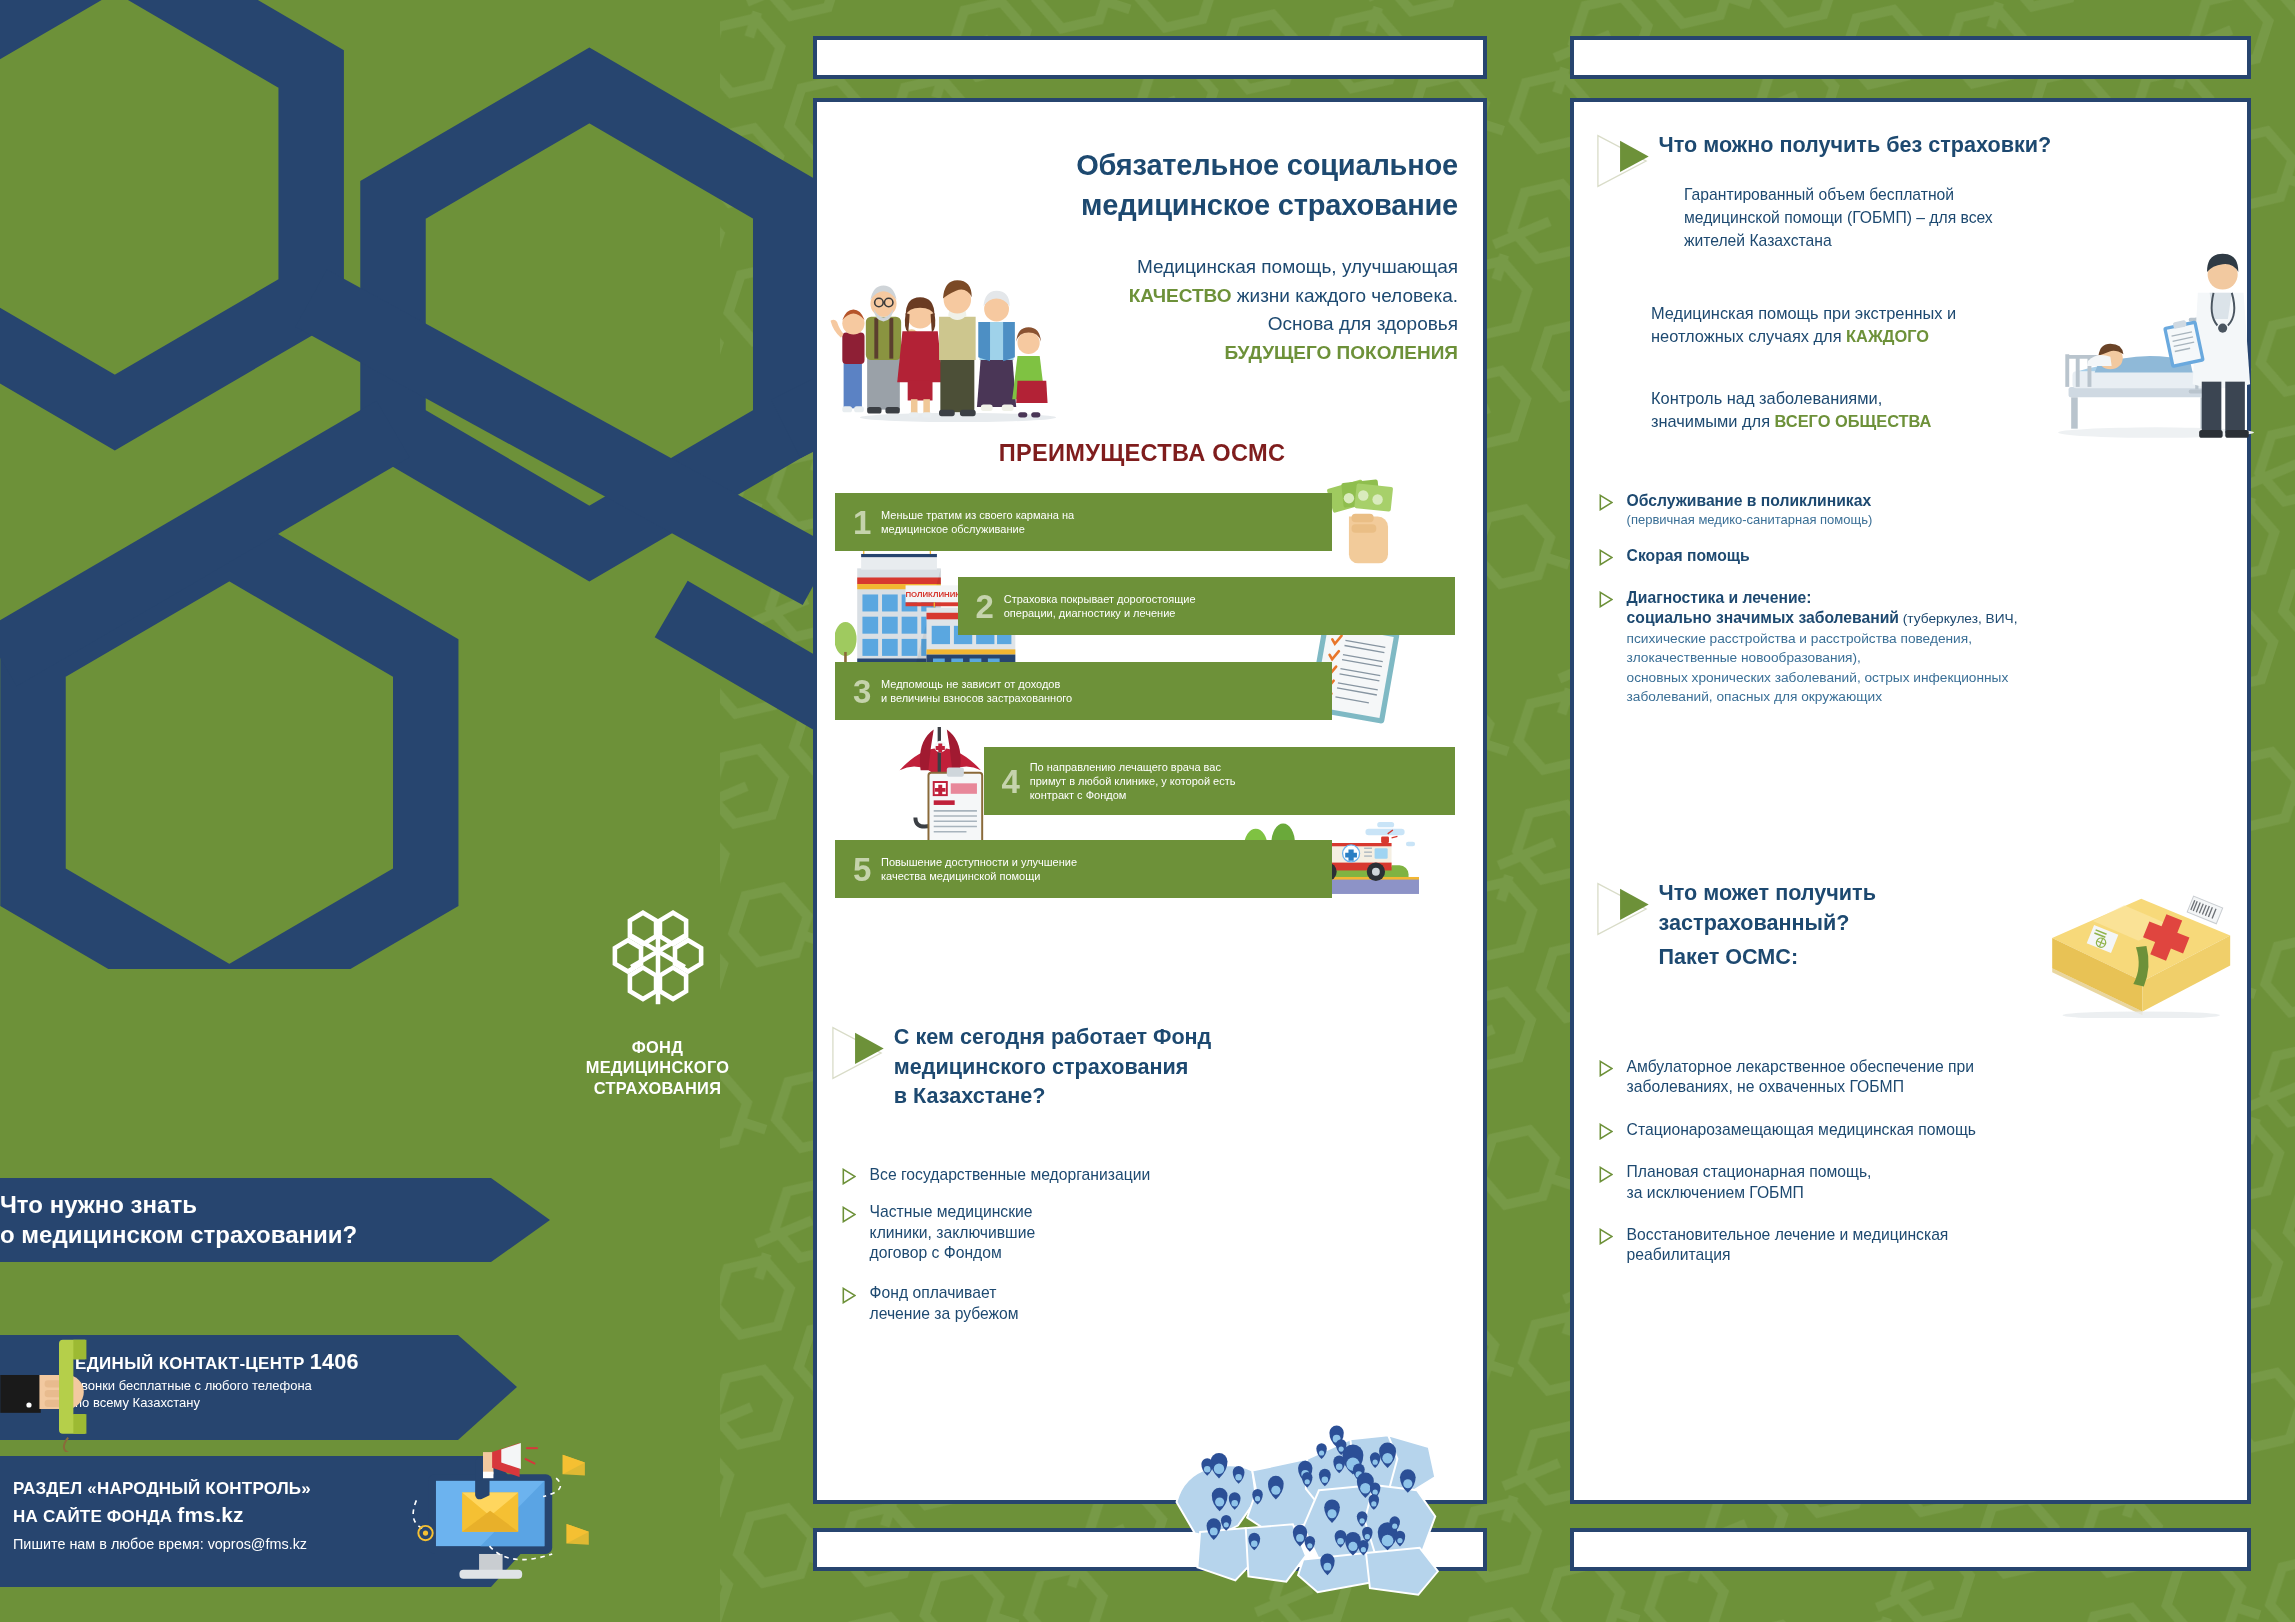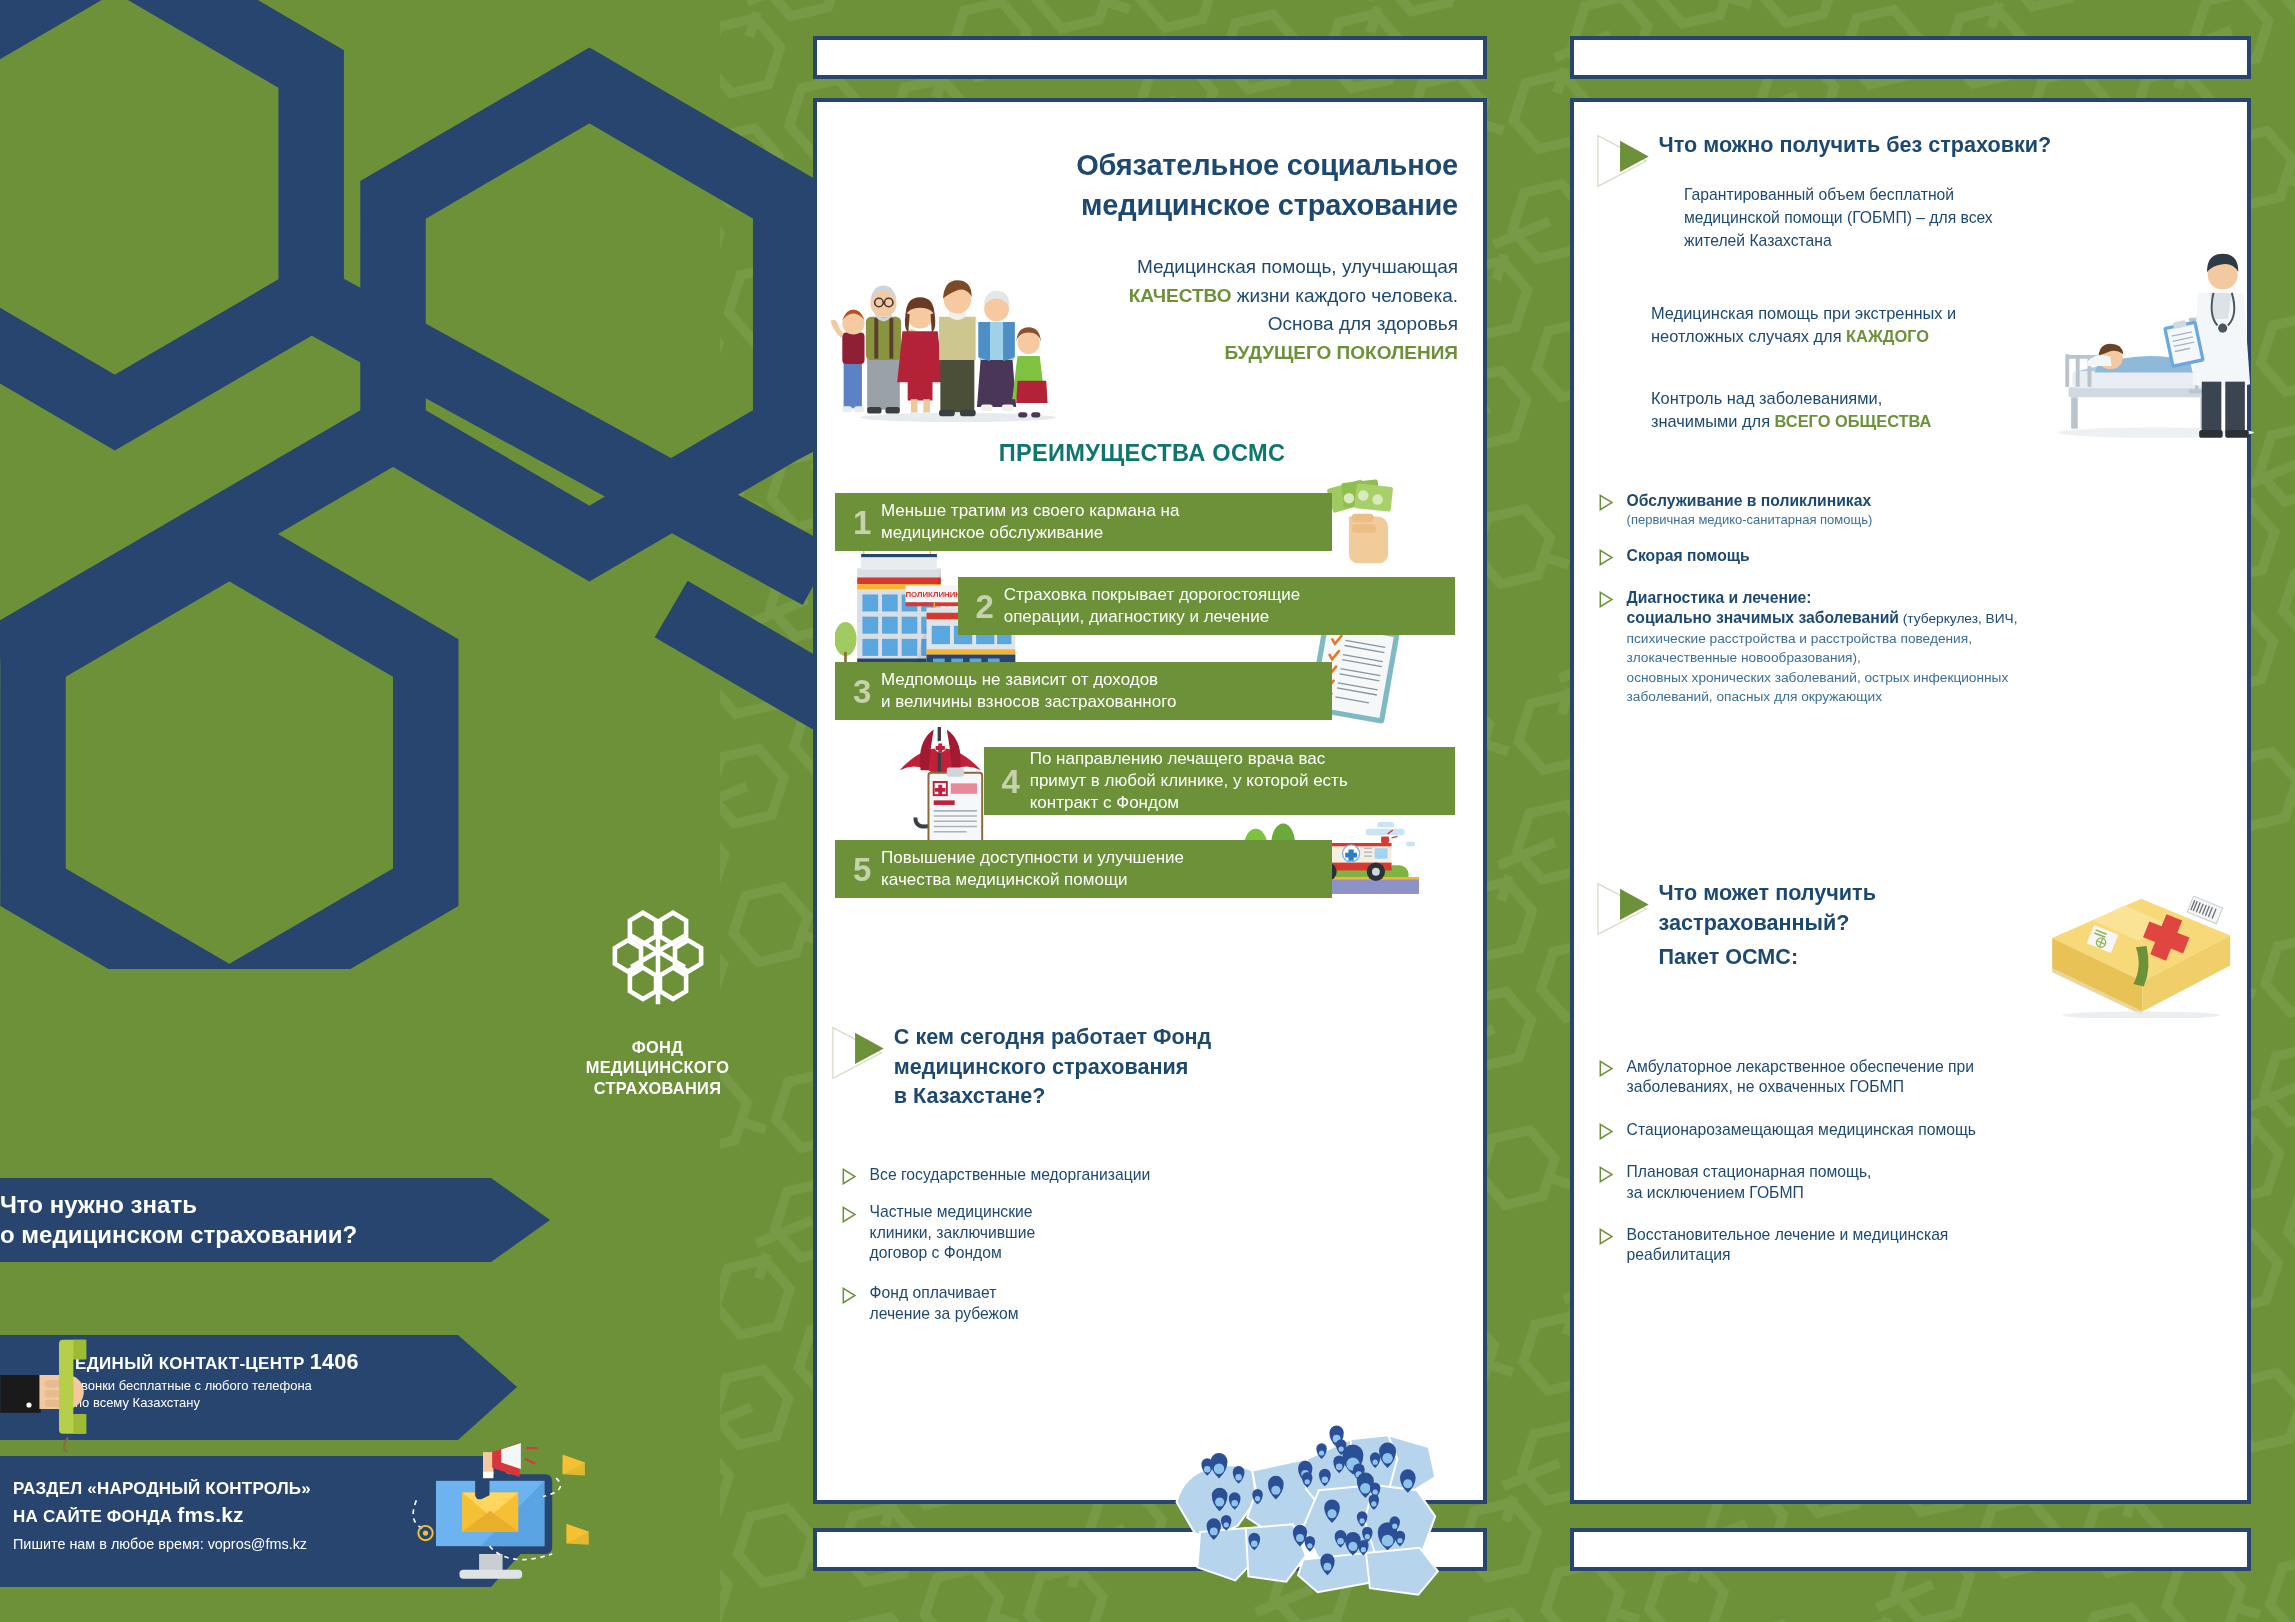--- a/index.html
+++ b/index.html
@@ -32,34 +32,34 @@
   }
   #intro-para{
     position:absolute;left:222px;top:151px;width:419px;
     text-align:right;font-size:19px;line-height:1.5;color:#1d4970;
   }
   #intro-para .hl{color:#6d9139;font-weight:bold;}
   #family-illus{position:absolute;left:6.5px;top:157px;width:268px;height:164px;}
 
   #benefits-title{
     position:absolute;left:0;right:16px;top:338px;text-align:center;
-    font-size:23.6px;font-weight:bold;color:#0f766e;letter-spacing:0.3px;
+    font-size:23.6px;font-weight:bold;color:#7f1d1d;letter-spacing:0.3px;
   }
 
   
   .ben-art{position:absolute;}
   .ben-bar{
     position:absolute;background:#6d9139;display:flex;align-items:center;
     padding-left:11.8px;z-index:2;
   }
   .ben-num{
     font-size:33px;font-weight:bold;color:#c5d3ac;line-height:1;
     width:30px;flex:0 0 30px;text-align:center;
   }
-  .ben-txt{color:#ffffff;font-size:17px;line-height:1.28;padding-left:3.9px;}
+  .ben-txt{color:#ffffff;font-size:11px;line-height:1.28;padding-left:3.9px;}
 
   
   .qhead{position:absolute;}
   .qhead .tri-wrap{position:absolute;left:0;top:0;width:56px;height:56px;}
   .qhead .qtext{
     position:absolute;left:65px;top:-2.6px;font-size:21.6px;font-weight:bold;
     color:#1d4970;line-height:1.35;
   }
   .bullets{position:absolute;}
   .bullet{position:relative;padding-left:33px;margin-bottom:17px;}

